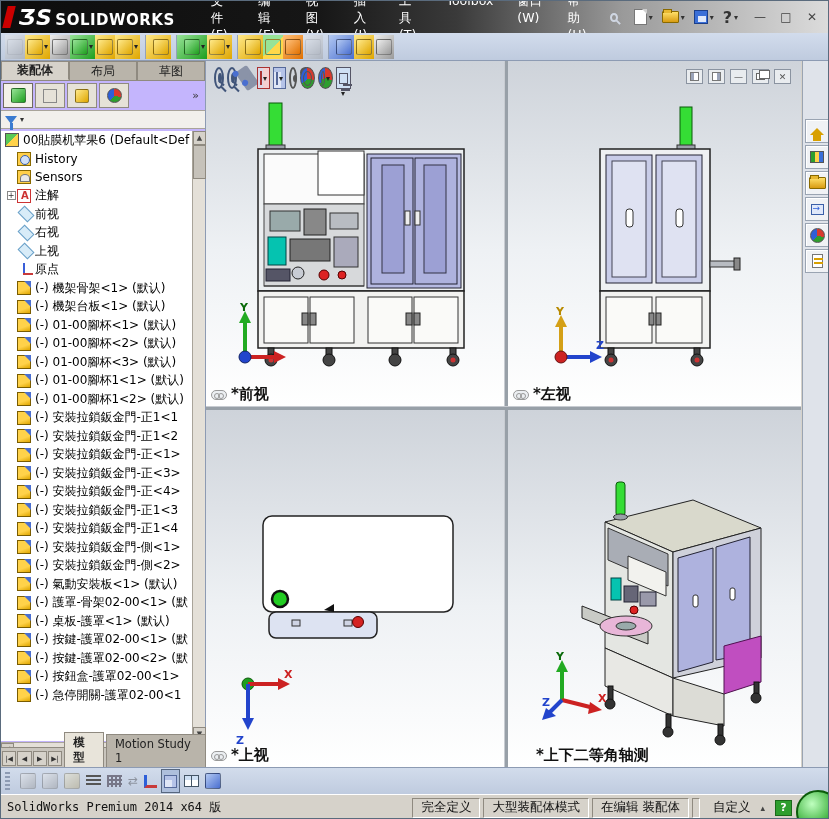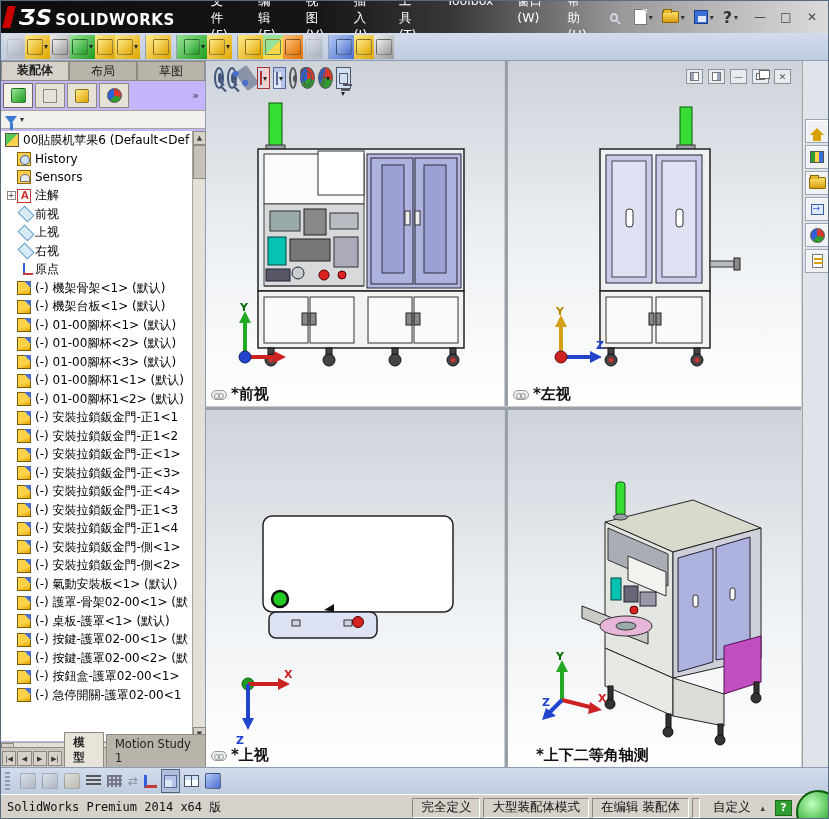--- a/index.html
+++ b/index.html
@@ -338,29 +338,29 @@
             </span>
             <span class="tico i-plane"></span>
             <span>前视</span>
           </div>
 
           <div class="trow">
             <span class="gut">
               <span class="exp">+</span>
             </span>
             <span class="tico i-plane"></span>
+            <span>右视</span>
+          </div>
+
+          <div class="trow">
+            <span class="gut">
+              <span class="exp">+</span>
+            </span>
+            <span class="tico i-plane"></span>
             <span>上视</span>
-          </div>
-
-          <div class="trow">
-            <span class="gut">
-              <span class="exp">+</span>
-            </span>
-            <span class="tico i-plane"></span>
-            <span>右视</span>
           </div>
 
           <div class="trow">
             <span class="gut">
               <span class="exp">+</span>
             </span>
             <span class="tico i-origin"></span>
             <span>原点</span>
           </div>
 

